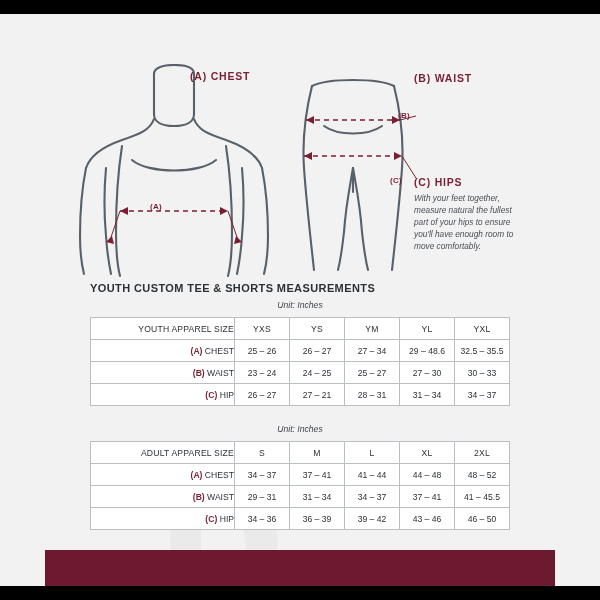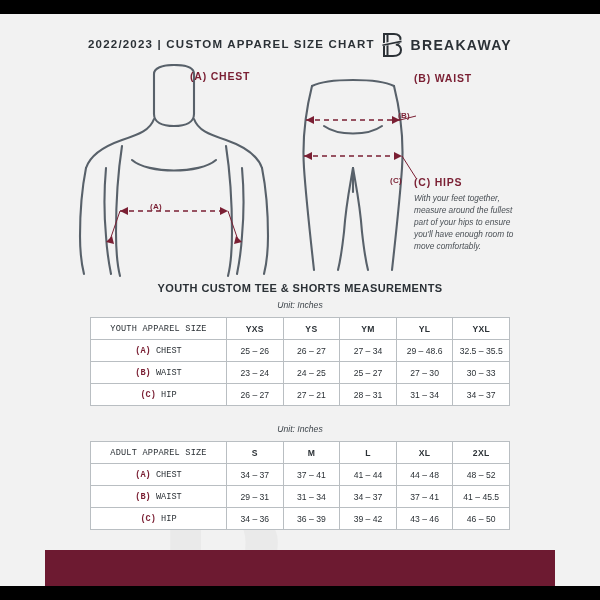--- a/index.html
+++ b/index.html
@@ -132,21 +132,21 @@
     letter-spacing: 0.3px;
   }
 
   
   .section {
     position: absolute;
     left: 90px;
     width: 420px;
   }
   .sec-title {
-    text-align: center;
+    text-align: left;
     font-size: 11px;
     font-weight: bold;
     letter-spacing: 0.4px;
     color: #2b3136;
   }
   .sec-sub {
     text-align: center;
     font-size: 8.6px;
     font-style: italic;
     color: #3f464c;
@@ -161,28 +161,27 @@
   }
   table.size th, table.size td {
     border: 1px solid #b9bec2;
     height: 21px;
     font-size: 8.6px;
     color: #2b3136;
     text-align: center;
     padding: 0;
   }
   table.size th.rowhead, table.size td.rowhead {
-    text-align: center;
-    padding-left: 0;
+    text-align: right;
+    padding-left: 8px;
     width: 135px;
     font-weight: normal;
-    font-family: Liberation Mono, monospace;
   }
   table.size thead th {
-    font-weight: bold;
+    font-weight: normal;
     letter-spacing: 0.3px;
   }
   table.size thead th.rowhead {
     font-weight: normal;
     letter-spacing: 0.2px;
   }
   .tag {
     color: #7a1f33;
     font-weight: bold;
   }
@@ -194,34 +193,20 @@
 
 <div class="page">
   <div class="band-top"></div>
   <div class="band-bottom"></div>
 
   <div class="sheet">
 
     <div class="watermark">B</div>
     <div class="maroon-footer"></div>
 
-    <div class="header">
-      <div class="header-title">2022/2023  |  CUSTOM APPAREL SIZE CHART</div>
-      <div class="brand">
-        <div class="brand-mark">
-          <svg width="22" height="26" viewBox="0 0 22 26">
-            <path d="M3 2 L13 2 C18 2 19.5 5 19.5 7.5 C19.5 10 17.5 11.8 15 12.4 C18 13 20 15 20 18 C20 21.8 17 24 12 24 L3 24 Z" fill="none" stroke="#2b3136" stroke-width="2"></path>
-            <path d="M6.5 2 L6.5 24" stroke="#2b3136" stroke-width="2" fill="none"></path>
-            <path d="M0 13 L22 9" stroke="#f2f2f2" stroke-width="3" fill="none"></path>
-            <path d="M1.5 13.2 L20.5 9.4" stroke="#2b3136" stroke-width="1.6" fill="none"></path>
-          </svg>
-        </div>
-        <div class="brand-name">BREAKAWAY</div>
-      </div>
-    </div>
 
     <div class="figures">
 
       <svg width="230" height="215" viewBox="0 0 230 215" style="position:absolute;left:62px;top:6px;">
         <g fill="none" stroke="#58616a" stroke-width="2.1" stroke-linecap="round" stroke-linejoin="round">
 
           <path d="M92 10 C92 4 100 1 112 1 C124 1 132 4 132 10 L132 50 C132 58 124 62 112 62 C100 62 92 58 92 50 Z"></path>
 
           <path d="M92 55 C88 66 78 70 60 76 C40 83 28 92 24 104"></path>
           <path d="M132 55 C136 66 146 70 164 76 C184 83 196 92 200 104"></path>
@@ -281,21 +266,21 @@
       <div class="measure-label" style="left:390px;top:118px;">(C)</div>
 
       <div class="callout" id="callout-chest">
         <div class="callout-title">(A) CHEST</div>
       </div>
       <div class="callout" id="callout-waist">
         <div class="callout-title">(B) WAIST</div>
       </div>
       <div class="callout" id="callout-hips">
         <div class="callout-title">(C) HIPS</div>
-        <div class="callout-body">With your feet together, measure around the fullest part of your hips to ensure you'll have enough room to move comfortably.</div>
+        <div class="callout-body">With your feet together, measure natural the fullest part of your hips to ensure you'll have enough room to move comfortably.</div>
       </div>
     </div>
 
     <div class="section" id="section-youth">
       <div class="sec-title">YOUTH CUSTOM TEE &amp; SHORTS MEASUREMENTS</div>
       <div class="sec-sub">Unit: Inches</div>
       <table class="size">
         <thead>
           <tr>
             <th class="rowhead">YOUTH APPAREL SIZE</th>

